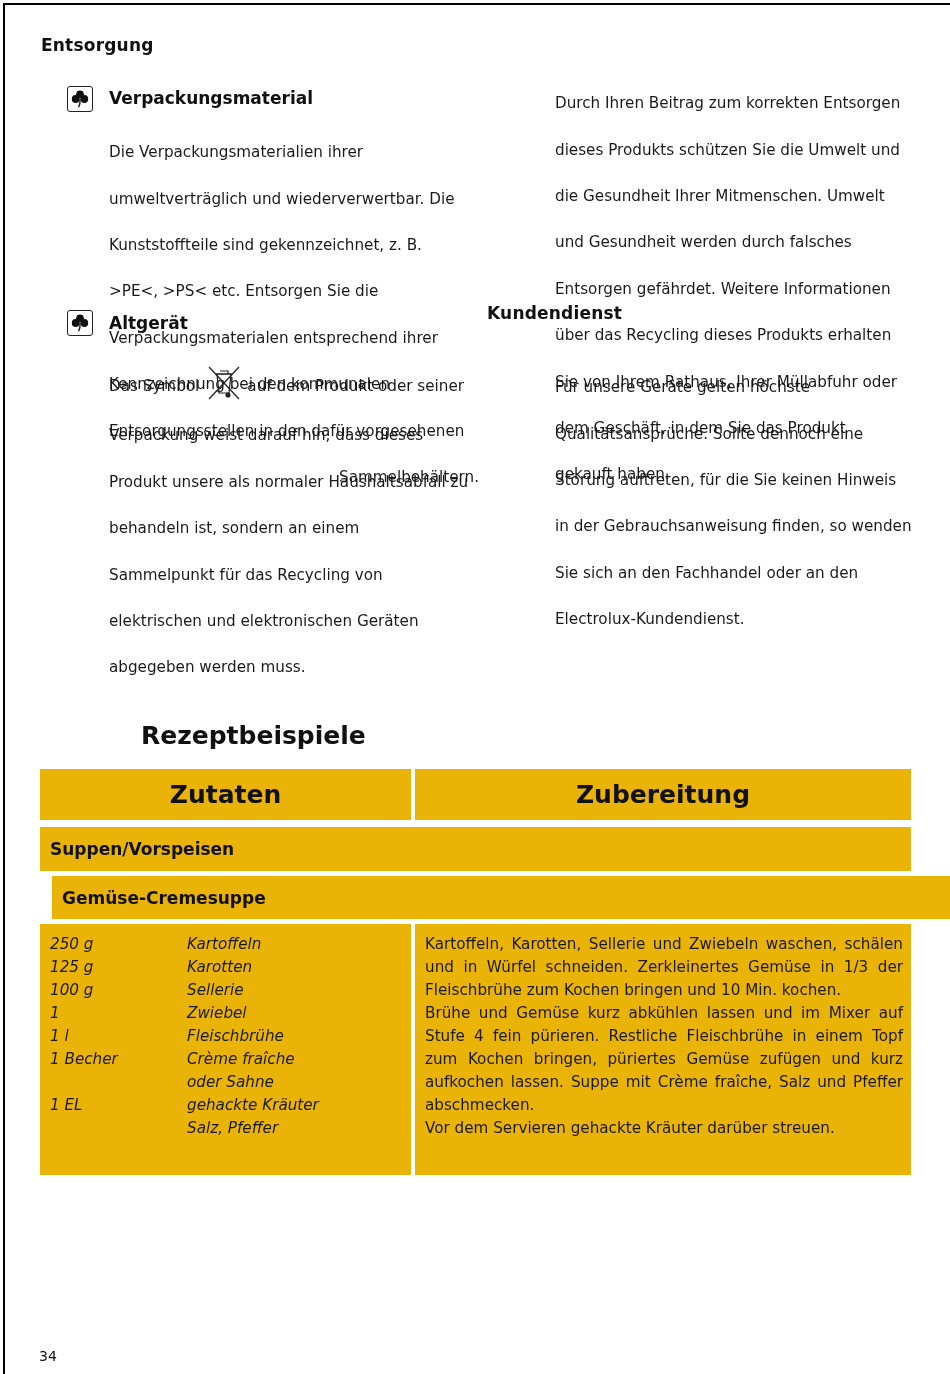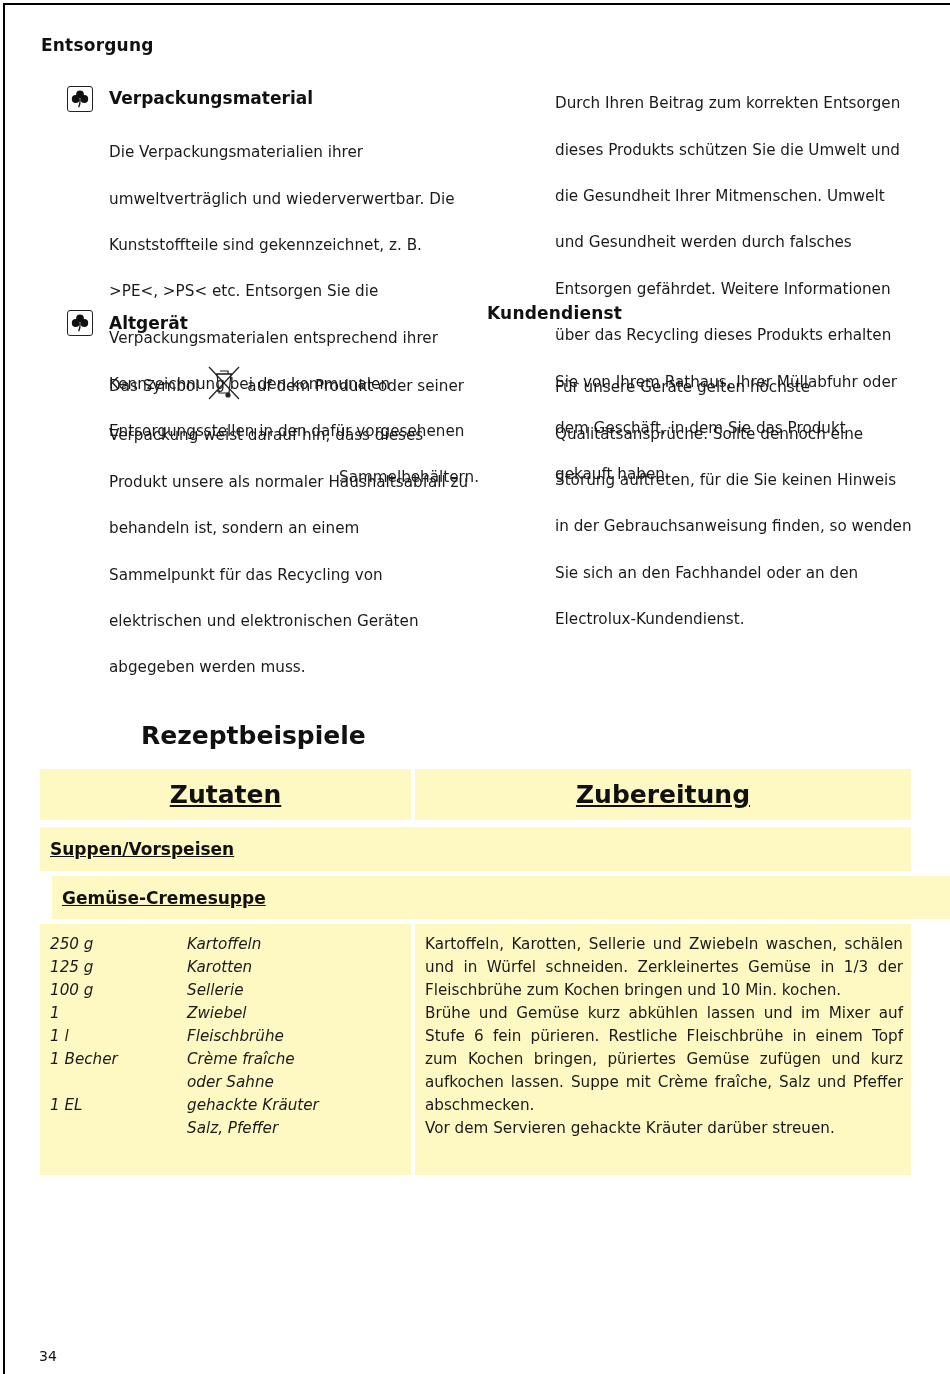--- a/index.html
+++ b/index.html
@@ -11,21 +11,21 @@
   .h1 { position: absolute; font-size: 17px; font-weight: 600; letter-spacing: 0.2px; color: #111; margin: 0; }
   .sub { position: absolute; font-size: 17px; font-weight: 600; color: #111; margin: 0; }
   .para { position: absolute; font-size: 15.2px; line-height: 23.2px; color: #1a1a1a; margin: 0; white-space: pre-line; }
 
   .clover { position: absolute; width: 26px; height: 26px; border: 1.5px solid #222; border-radius: 3px; box-sizing: border-box; background:#fff; }
   .clover svg { width: 100%; height: 100%; display:block; }
 
   .weee { display: inline-block; width: 34px; height: 36px; vertical-align: -10px; margin: 0 6px 0 8px; }
 
   .tbl-title { position: absolute; left: 141px; top: 721px; font-size: 25px; font-weight: 600; margin: 0; }
-  .cell { position: absolute; background: #fef9c3; box-sizing: border-box; text-decoration: underline; }
+  .cell { position: absolute; background: #eab308; box-sizing: border-box; }
   .hdr-text { font-size: 25px; font-weight: 600; color: #111; width: 100%; text-align: center; line-height: 51px; }
   .row-text { font-size: 17px; font-weight: 600; color: #111; padding-left: 10px; line-height: 45px; }
   .ing-list { position: absolute; left: 50px; top: 933px; font-size: 15.2px; line-height: 23px; color: #1a1a1a; }
   .ing-row { display: flex; height: 23px; font-style: italic; }
   .ing-qty { width: 137px; }
   .prep { position: absolute; left: 425px; top: 933px; width: 478px; font-size: 15.2px; line-height: 23px; color: #1a1a1a; text-align: justify; }
   .prep p { margin: 0; text-align: justify; }
   .prep p.last-left { text-align-last: left; }
   .page-num { position: absolute; left: 39px; top: 1348px; font-size: 14px; color: #111; }
 </style>
@@ -171,17 +171,17 @@
       <span>gehackte Kräuter</span>
     </div>
   <div class="ing-row">
       <span class="ing-qty"></span>
       <span>Salz, Pfeffer</span>
     </div>
 </div>
 
 <div class="prep">
   <p class="last-left">Kartoffeln, Karotten, Sellerie und Zwiebeln waschen, schälen und in Würfel schneiden. Zerkleinertes Gemüse in 1/3 der Fleischbrühe zum Kochen bringen und 10 Min. kochen.</p>
-  <p class="last-left">Brühe und Gemüse kurz abkühlen lassen und im Mixer auf Stufe 6 fein pürieren. Restliche Fleischbrühe in einem Topf zum Kochen bringen, püriertes Gemüse zufügen und kurz aufkochen lassen. Suppe mit Crème fraîche, Salz und Pfeffer abschmecken.</p>
+  <p class="last-left">Brühe und Gemüse kurz abkühlen lassen und im Mixer auf Stufe 4 fein pürieren. Restliche Fleischbrühe in einem Topf zum Kochen bringen, püriertes Gemüse zufügen und kurz aufkochen lassen. Suppe mit Crème fraîche, Salz und Pfeffer abschmecken.</p>
   <p class="last-left">Vor dem Servieren gehackte Kräuter darüber streuen.</p>
 </div>
 
 <div class="page-num">34</div>
 
 </body></html>

